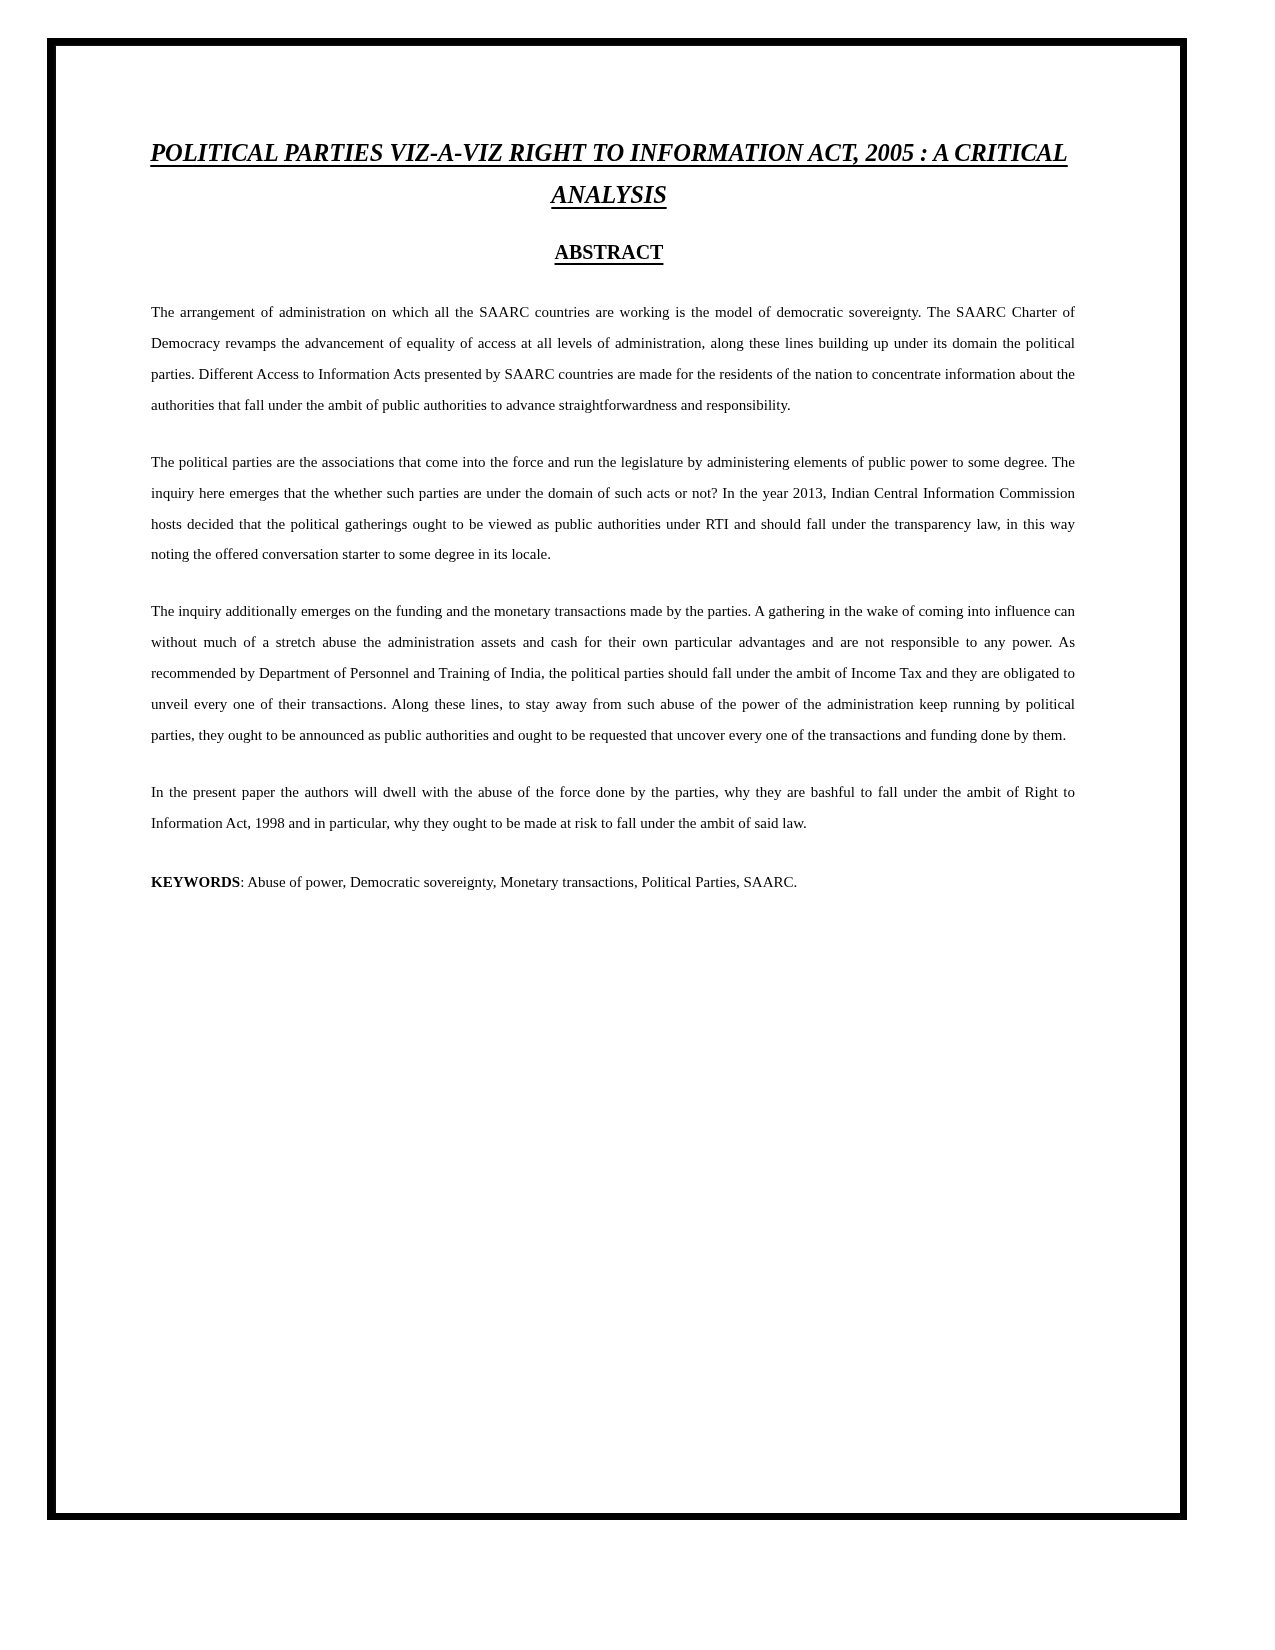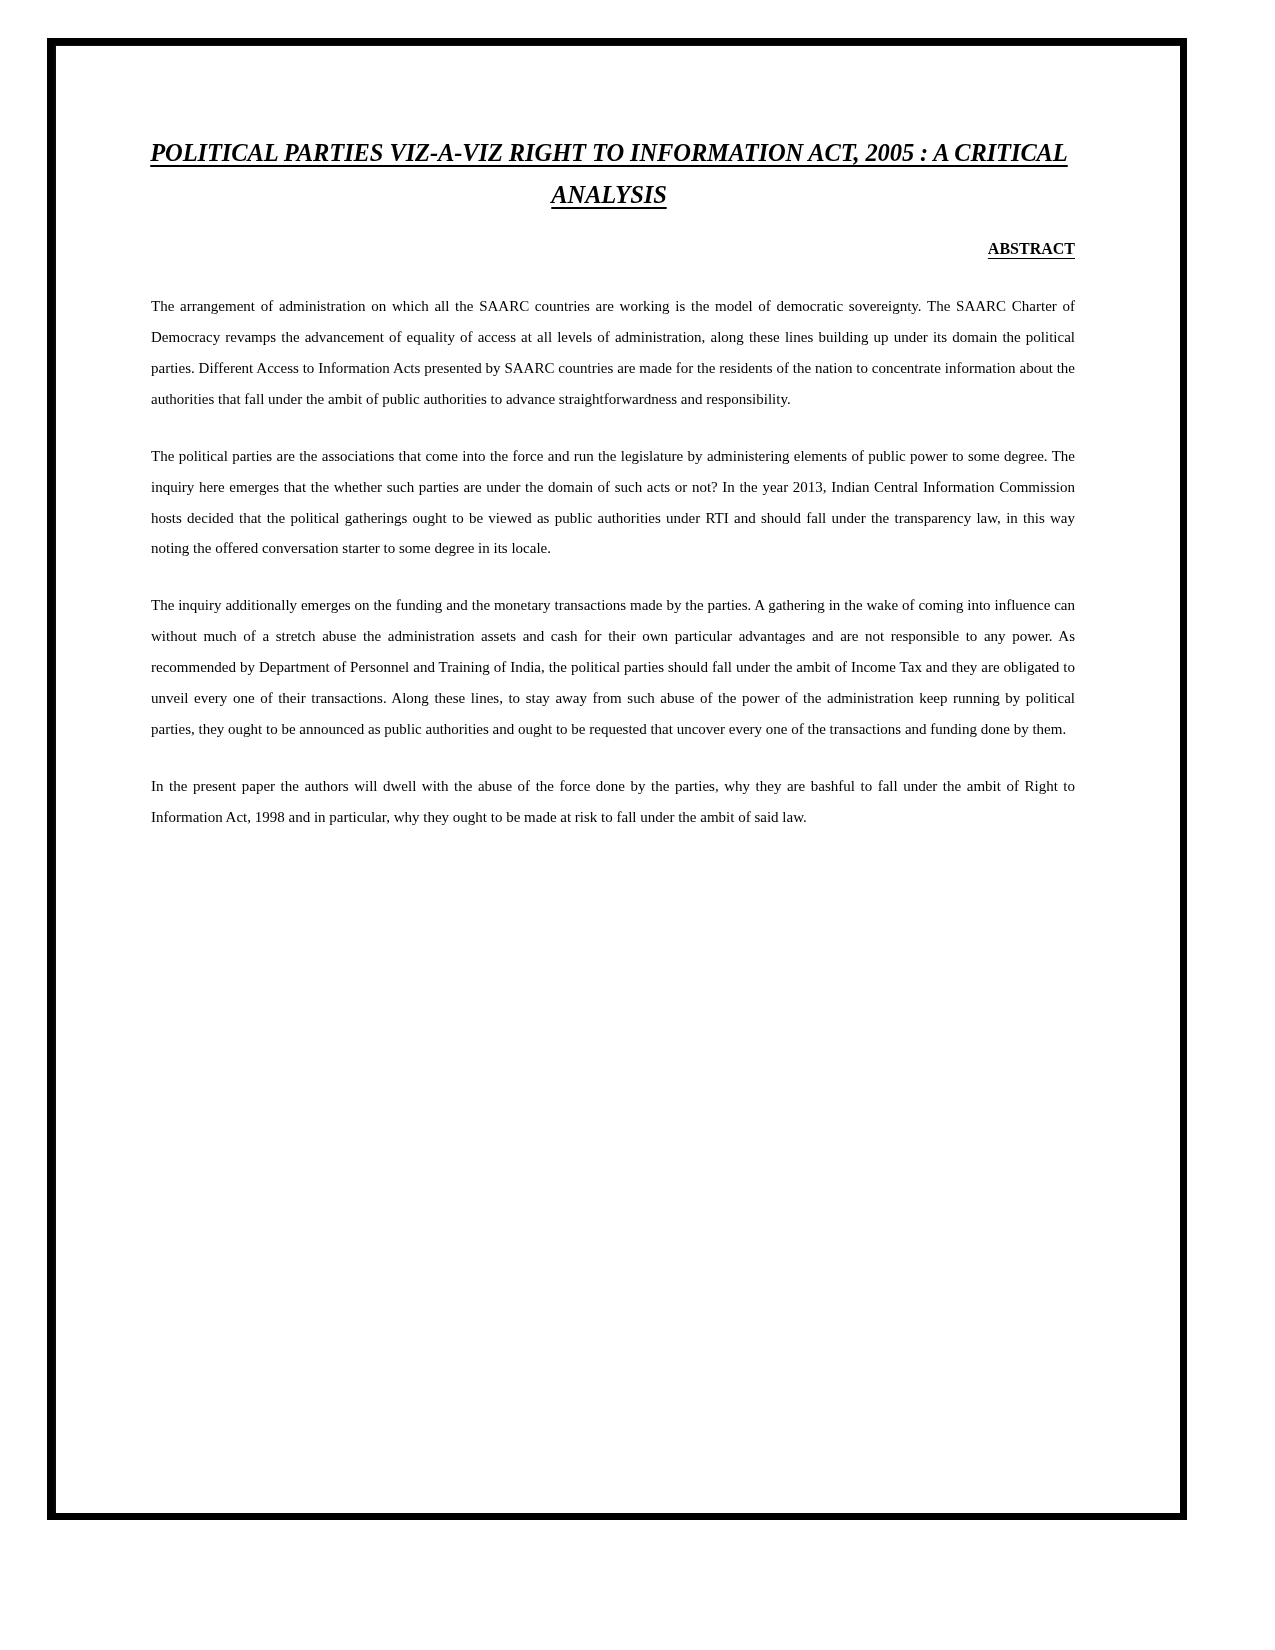--- a/index.html
+++ b/index.html
@@ -50,23 +50,23 @@
     font-weight: bold;
     font-style: italic;
     text-align: center;
     text-decoration: underline;
     text-underline-offset: 4px;
     line-height: 1.72;
     letter-spacing: -0.1px;
     margin: 0 0 0 0;
   }
   .section-heading {
-    font-size: 16px;
+    font-size: 20px;
     font-weight: bold;
-    text-align: right;
+    text-align: center;
     text-decoration: underline;
     text-underline-offset: 4px;
     margin: 21px 0 0 0;
     line-height: 1.5;
   }
   .para {
     font-size: 15px;
     text-align: justify;
     text-justify: inter-word;
     line-height: 2.06;
@@ -97,15 +97,16 @@
     <h2 class="section-heading">ABSTRACT</h2>
 
     <p class="para">The arrangement of administration on which all the SAARC countries are working is the model of democratic sovereignty. The SAARC Charter of Democracy revamps the advancement of equality of access at all levels of administration, along these lines building up under its domain the political parties. Different Access to Information Acts presented by SAARC countries are made for the residents of the nation to concentrate information about the authorities that fall under the ambit of public authorities to advance straightforwardness and responsibility.</p>
 
     <p class="para">The political parties are the associations that come into the force and run the legislature by administering elements of public power to some degree. The inquiry here emerges that the whether such parties are under the domain of such acts or not? In the year 2013, Indian Central Information Commission hosts decided that the political gatherings ought to be viewed as public authorities under RTI and should fall under the transparency law, in this way noting the offered conversation starter to some degree in its locale.</p>
 
     <p class="para">The inquiry additionally emerges on the funding and the monetary transactions made by the parties. A gathering in the wake of coming into influence can without much of a stretch abuse the administration assets and cash for their own particular advantages and are not responsible to any power. As recommended by Department of Personnel and Training of India, the political parties should fall under the ambit of Income Tax and they are obligated to unveil every one of their transactions. Along these lines, to stay away from such abuse of the power of the administration keep running by political parties, they ought to be announced as public authorities and ought to be requested that uncover every one of the transactions and funding done by them.</p>
 
     <p class="para">In the present paper the authors will dwell with the abuse of the force done by the parties, why they are bashful to fall under the ambit of Right to Information Act, 1998 and in particular, why they ought to be made at risk to fall under the ambit of said law.</p>
 
+    <p class="para para-keywords"><span class="kw-label">KEYWORDS</span><span>: </span><span>Abuse of power, Democratic sovereignty, Monetary transactions, Political Parties, SAARC.</span></p>
 
   </div>
 </div>
 
 </body></html>

